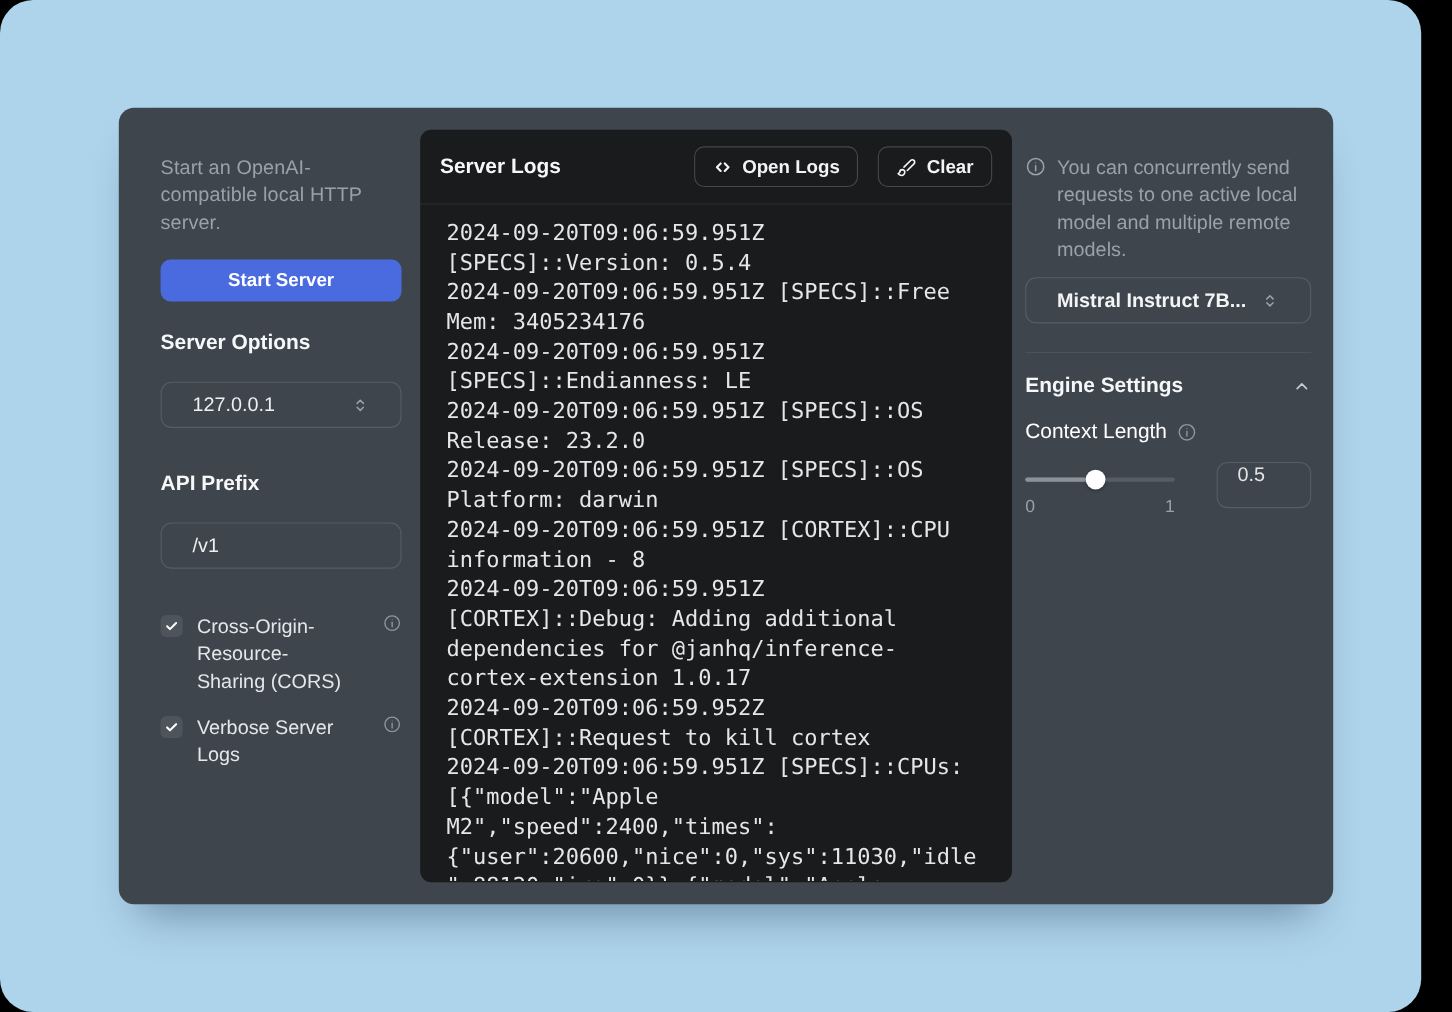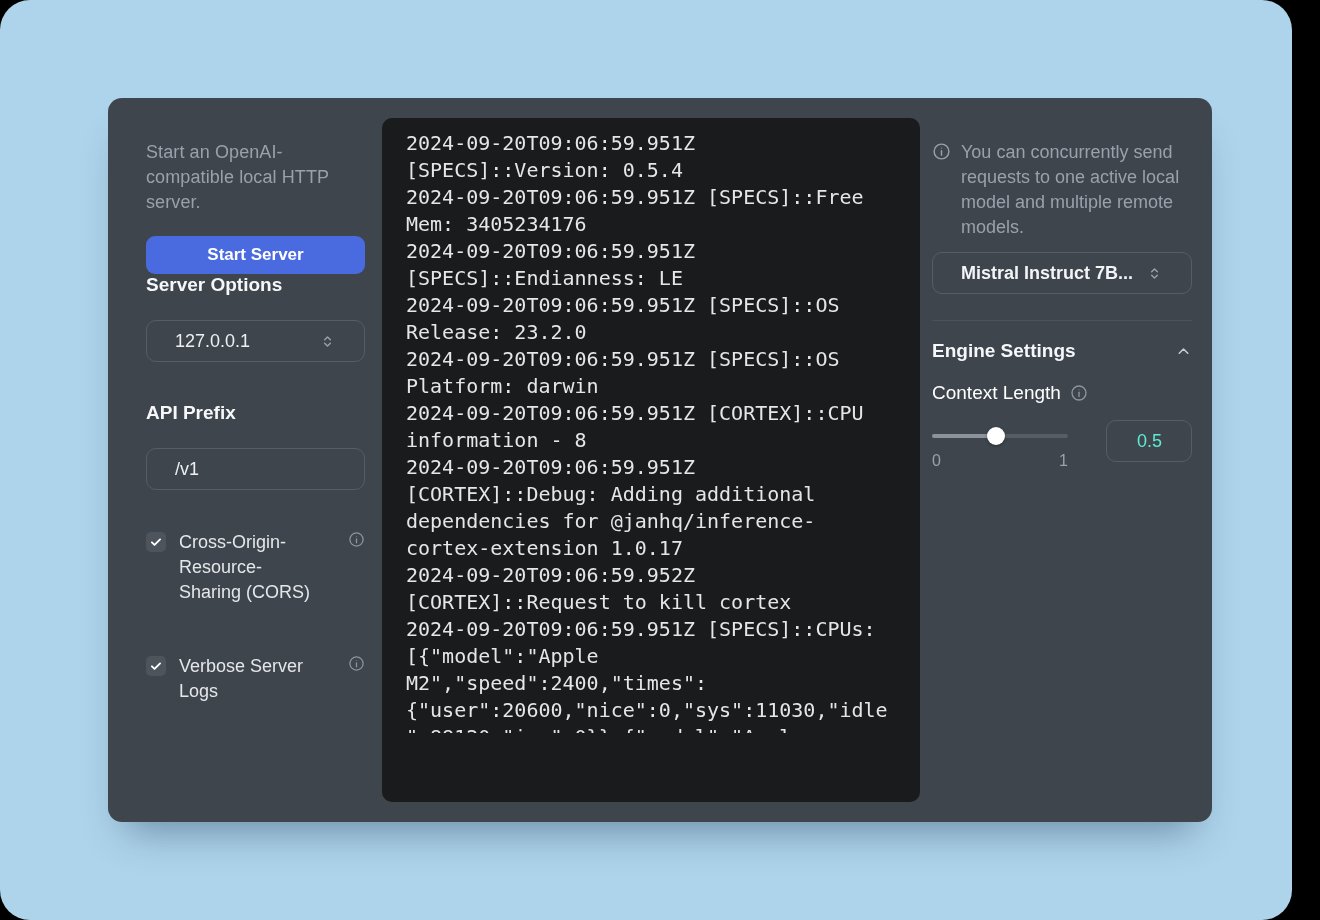--- a/index.html
+++ b/index.html
@@ -9,29 +9,29 @@
   .panel { position:absolute; left:108px; top:98px; width:1104px; height:724px;
            background:var(--panel_bg,#3E454D); border-radius:14px;
            box-shadow:0 26px 38px -18px rgba(25,50,80,.45); }
 
   
   .left-col { position:absolute; left:38px; top:42px; width:219px; }
   .desc { font-size:18px; line-height:25px; color:#99A1AA; letter-spacing:.1px; }
   .start-btn { display:block; width:100%; height:38px; margin-top:21px; border:none;
                border-radius:9px; background:var(--accent,#4A6BE0); color:#FFFFFF;
                font-family:inherit; font-size:17px; font-weight:600; cursor:pointer; }
-  .sec-title { font-size:19px; font-weight:700; color:#F5F7F8; }
+  .sec-title { margin-top:27px; font-size:19px; font-weight:700; color:#F5F7F8; }
   .field { display:flex; align-items:center; justify-content:space-between; height:42px;
            margin-top:16px; padding:0 28px; border:1px solid #565D65; border-radius:10px;
            color:#EDEFF1; font-size:18px; cursor:pointer; }
   .field.first { margin-top:24px; }
   .field .chev { color:#9AA1A8; }
   .gap-lg { margin-top:40px; }
   .check-row { display:flex; align-items:flex-start; margin-top:40px; }
-  .check-row.second { margin-top:49px; }
+  .check-row.second { margin-top:17px; }
   .checkbox { flex:0 0 auto; width:20px; height:20px; margin-top:2px; border-radius:5px;
               background:#4D545C; display:flex; align-items:center; justify-content:center; cursor:pointer; }
   .check-label { width:138px; margin-left:13px; font-size:18px; line-height:25px; color:#E4E7EA; }
   .row-info { margin-left:auto; margin-top:1px; color:#8D959D; cursor:pointer; }
   svg { display:block; }
 
   
   .log-panel { position:absolute; left:274px; top:20px; width:538px; height:684px;
                background:var(--log_bg,#191B1D); border-radius:10px; overflow:hidden; }
   .log-header { display:flex; align-items:center; height:68px; padding:0 18px;
@@ -65,23 +65,23 @@
   .slider { position:relative; height:18px; margin-top:7px; cursor:pointer; }
   .slider .track { position:absolute; top:7px; left:0; right:0; height:4px; border-radius:2px;
                    background:#575D65; }
   .slider .fill { position:absolute; top:7px; left:0; height:4px; border-radius:2px;
                   background:#8B9299; width:47%; }
   .slider .thumb { position:absolute; top:0; left:47%; width:18px; height:18px; margin-left:-9px;
                    border-radius:50%; background:#FFFFFF; box-shadow:0 1px 3px rgba(0,0,0,.35);
                    cursor:grab; }
   .slider-labels { display:flex; justify-content:space-between; margin-top:7px;
                    font-size:16px; color:#99A1AA; }
-  .value-box { margin-left:auto; width:86px; height:42px; display:flex; align-items:center;
-               padding-left:30px; border:1px solid #565D65; border-radius:10px;
-               color:#5eead4; font-size:18px; cursor:text; }
+  .value-box { margin-left:auto; width:86px; height:42px; display:flex; align-items:flex-start;
+               padding-left:18px; border:1px solid #565D65; border-radius:10px;
+               color:#e5e5e5; font-size:18px; cursor:text; }
 </style>
 </head>
 <body>
 
 <div class="canvas">
   <div class="panel">
 
     <div class="left-col">
       <p class="desc">Start an OpenAI-compatible local HTTP server.</p>
 
@@ -131,20 +131,39 @@
           <svg width="17" height="17" viewBox="0 0 24 24" fill="none" stroke="currentColor" stroke-width="1.8">
               <circle cx="12" cy="12" r="9.3"></circle>
               <line x1="12" y1="11" x2="12" y2="16.6" stroke-linecap="round"></line>
               <circle cx="12" cy="7.6" r="0.7" fill="currentColor" stroke="none"></circle>
             </svg>
         </span>
       </div>
     </div>
 
     <div class="log-panel">
+      <div class="log-header">
+        <span class="log-title">Server Logs</span>
+        <div class="log-actions">
+          <button class="log-btn">
+            <svg width="18" height="18" viewBox="0 0 24 24" fill="none" stroke="currentColor" stroke-width="2.6" stroke-linecap="round" stroke-linejoin="round">
+                <path d="M9.5 7.5 5 12l4.5 4.5"></path>
+                <path d="M14.5 7.5 19 12l-4.5 4.5"></path>
+              </svg>
+            <span>Open Logs</span>
+          </button>
+          <button class="log-btn">
+            <svg width="18" height="18" viewBox="0 0 24 24" fill="none" stroke="currentColor" stroke-width="2" stroke-linecap="round" stroke-linejoin="round">
+                <path d="m9.06 11.9 8.07-8.06a2.85 2.85 0 1 1 4.03 4.03l-8.06 8.08"></path>
+                <path d="M7.07 14.94c-1.66 0-3 1.35-3 3.02 0 1.33-2.5 1.52-2 2.02 1.08 1.1 2.49 2.02 4 2.02 2.2 0 4-1.8 4-4.04a3.01 3.01 0 0 0-3-3.02z"></path>
+              </svg>
+            <span>Clear</span>
+          </button>
+        </div>
+      </div>
       <div class="log-body">2024-09-20T09:06:59.951Z [SPECS]::Version: 0.5.4
 2024-09-20T09:06:59.951Z [SPECS]::Free Mem: 3405234176
 2024-09-20T09:06:59.951Z [SPECS]::Endianness: LE
 2024-09-20T09:06:59.951Z [SPECS]::OS Release: 23.2.0
 2024-09-20T09:06:59.951Z [SPECS]::OS Platform: darwin
 2024-09-20T09:06:59.951Z [CORTEX]::CPU information - 8
 2024-09-20T09:06:59.951Z [CORTEX]::Debug: Adding additional dependencies for @janhq/inference-cortex-extension 1.0.17
 2024-09-20T09:06:59.952Z [CORTEX]::Request to kill cortex
 2024-09-20T09:06:59.951Z [SPECS]::CPUs: [{"model":"Apple M2","speed":2400,"times":{"user":20600,"nice":0,"sys":11030,"idle":88120,"irq":0}},{"model":"Apple</div>
     </div>

